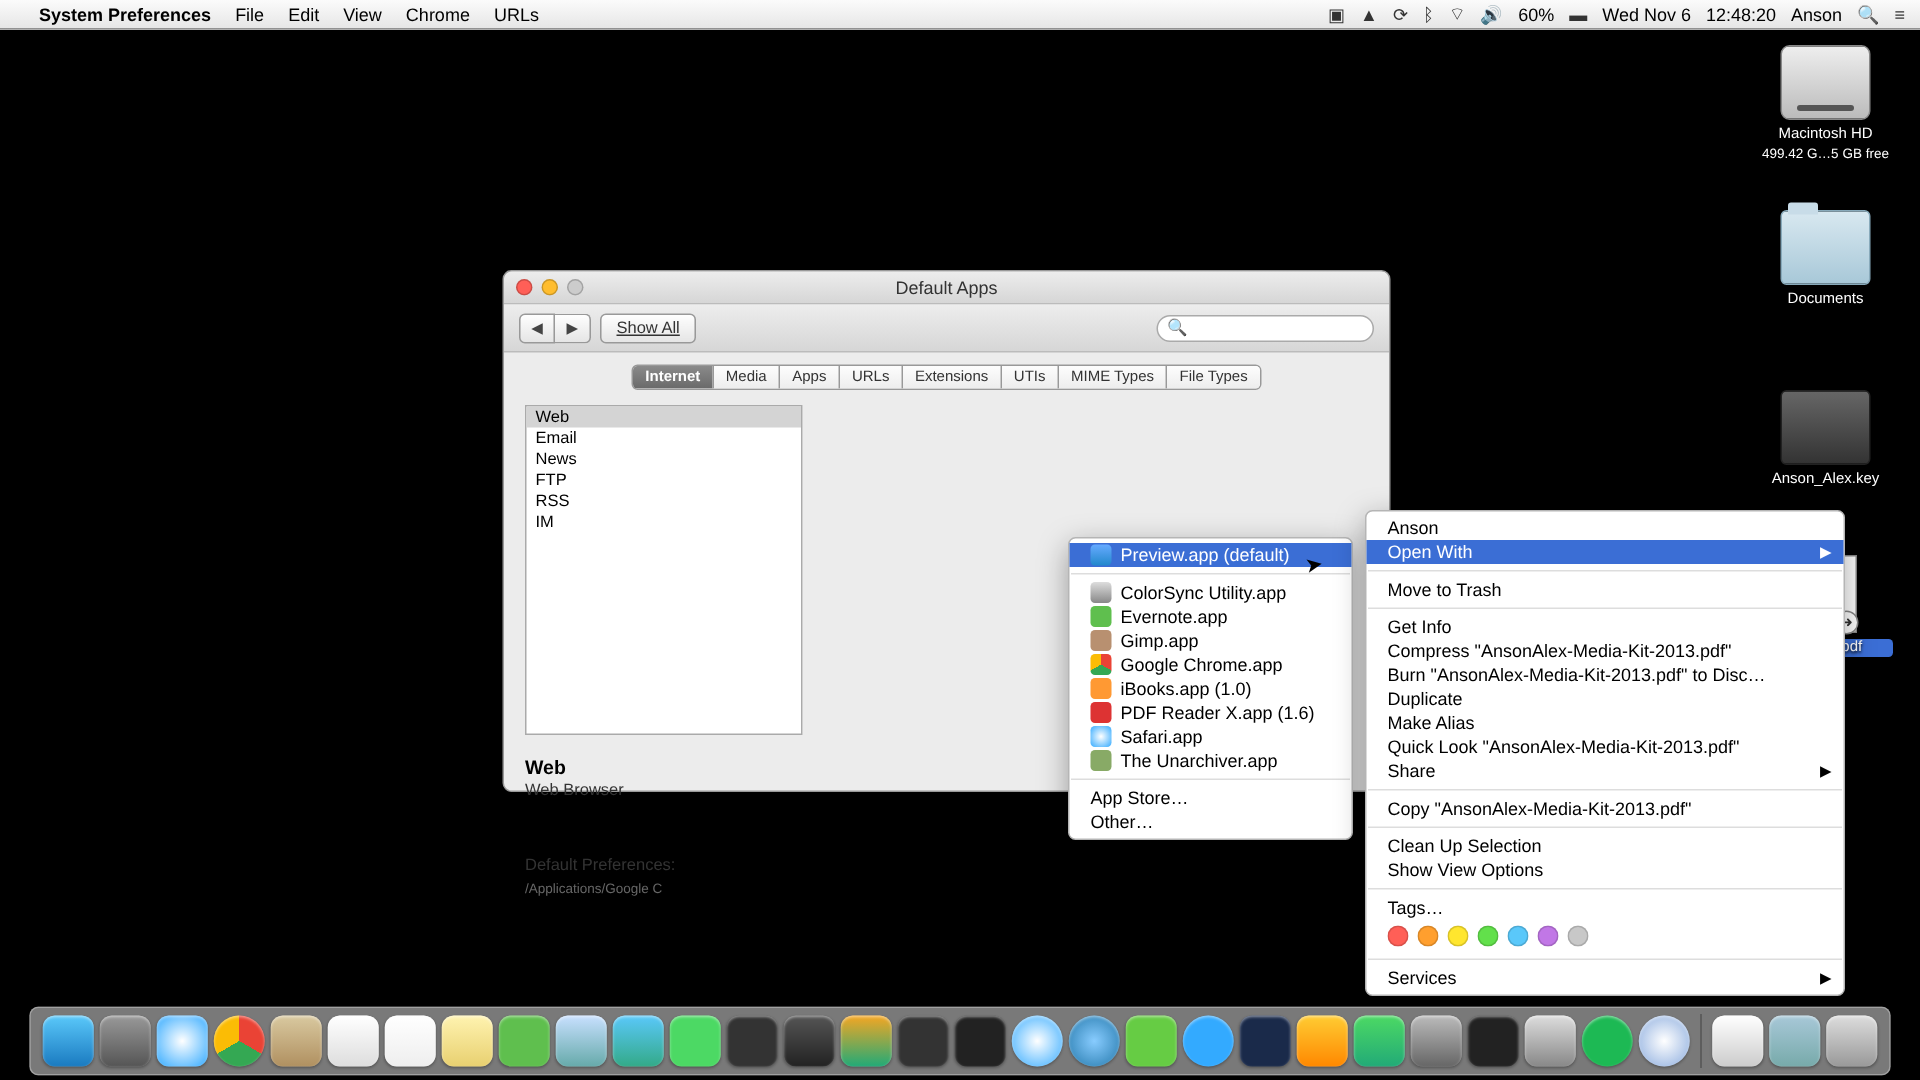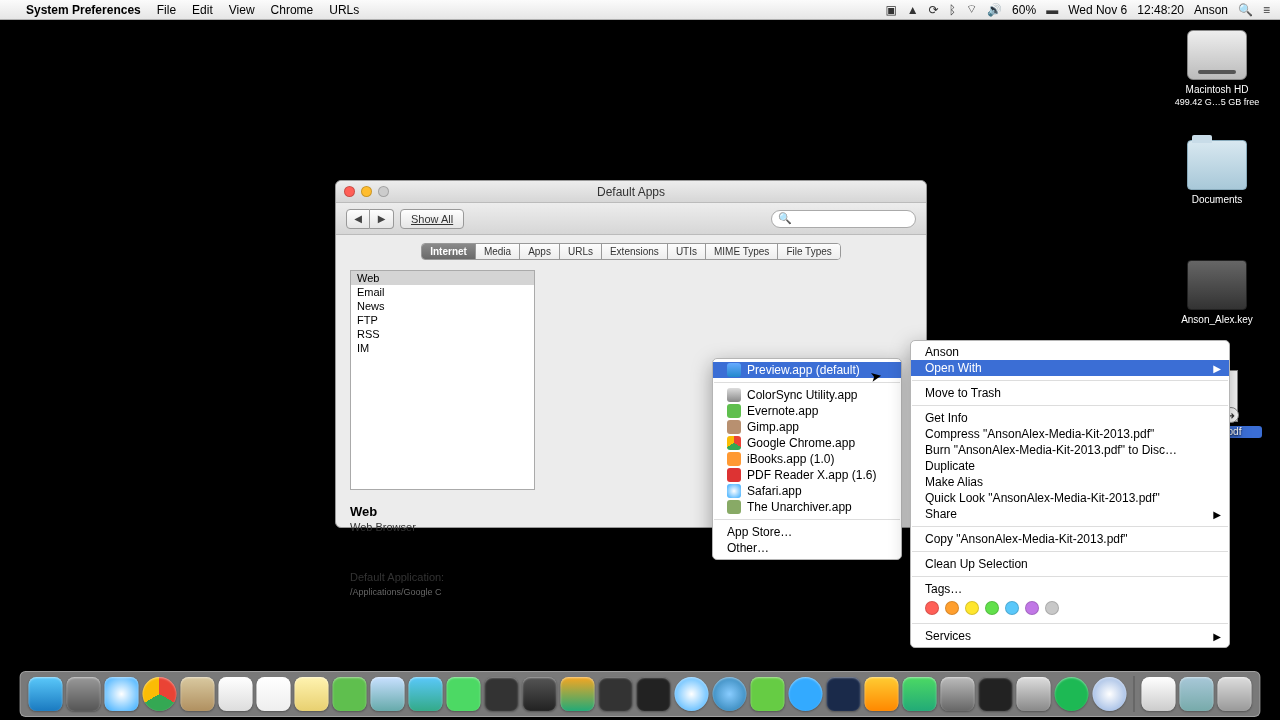--- a/index.html
+++ b/index.html
@@ -173,21 +173,21 @@
       <div class="item sel">Web</div>
       <div class="item">Email</div>
       <div class="item">News</div>
       <div class="item">FTP</div>
       <div class="item">RSS</div>
       <div class="item">IM</div>
     </div>
     <div class="detail">
       <h3>Web</h3>
       <div class="sub">Web Browser</div>
-      <div class="lbl">Default Application:</div>
+      <div class="lbl">Default Preferences:</div>
       <div class="path">/Applications/Google C</div>
     </div>
   </div>
 </div>
 
 <div class="ctxmenu" style="left:712px; top:358px; width:190px;">
   <div class="row hl">
       <span class="app-ico ico-prev"></span>
       <span>Preview.app (default)</span>
     </div>
@@ -245,20 +245,21 @@
   <div class="row">Make Alias</div>
   <div class="row">Quick Look "AnsonAlex-Media-Kit-2013.pdf"</div>
   <div class="row">
       <span>Share</span>
       <span class="arrow">▶</span>
     </div>
   <div class="sep"></div>
   <div class="row">Copy "AnsonAlex-Media-Kit-2013.pdf"</div>
   <div class="sep"></div>
   <div class="row">Clean Up Selection</div>
+  <div class="row">Show View Options</div>
   <div class="sep"></div>
   <div class="row">Tags…</div>
   <div class="tags">
     <span class="tag" style="background:#ff5f57"></span>
     <span class="tag" style="background:#ff9f2e"></span>
     <span class="tag" style="background:#ffe62e"></span>
     <span class="tag" style="background:#62e04b"></span>
     <span class="tag" style="background:#5ac8fa"></span>
     <span class="tag" style="background:#c177e6"></span>
     <span class="tag" style="background:#c8c8c8"></span>

